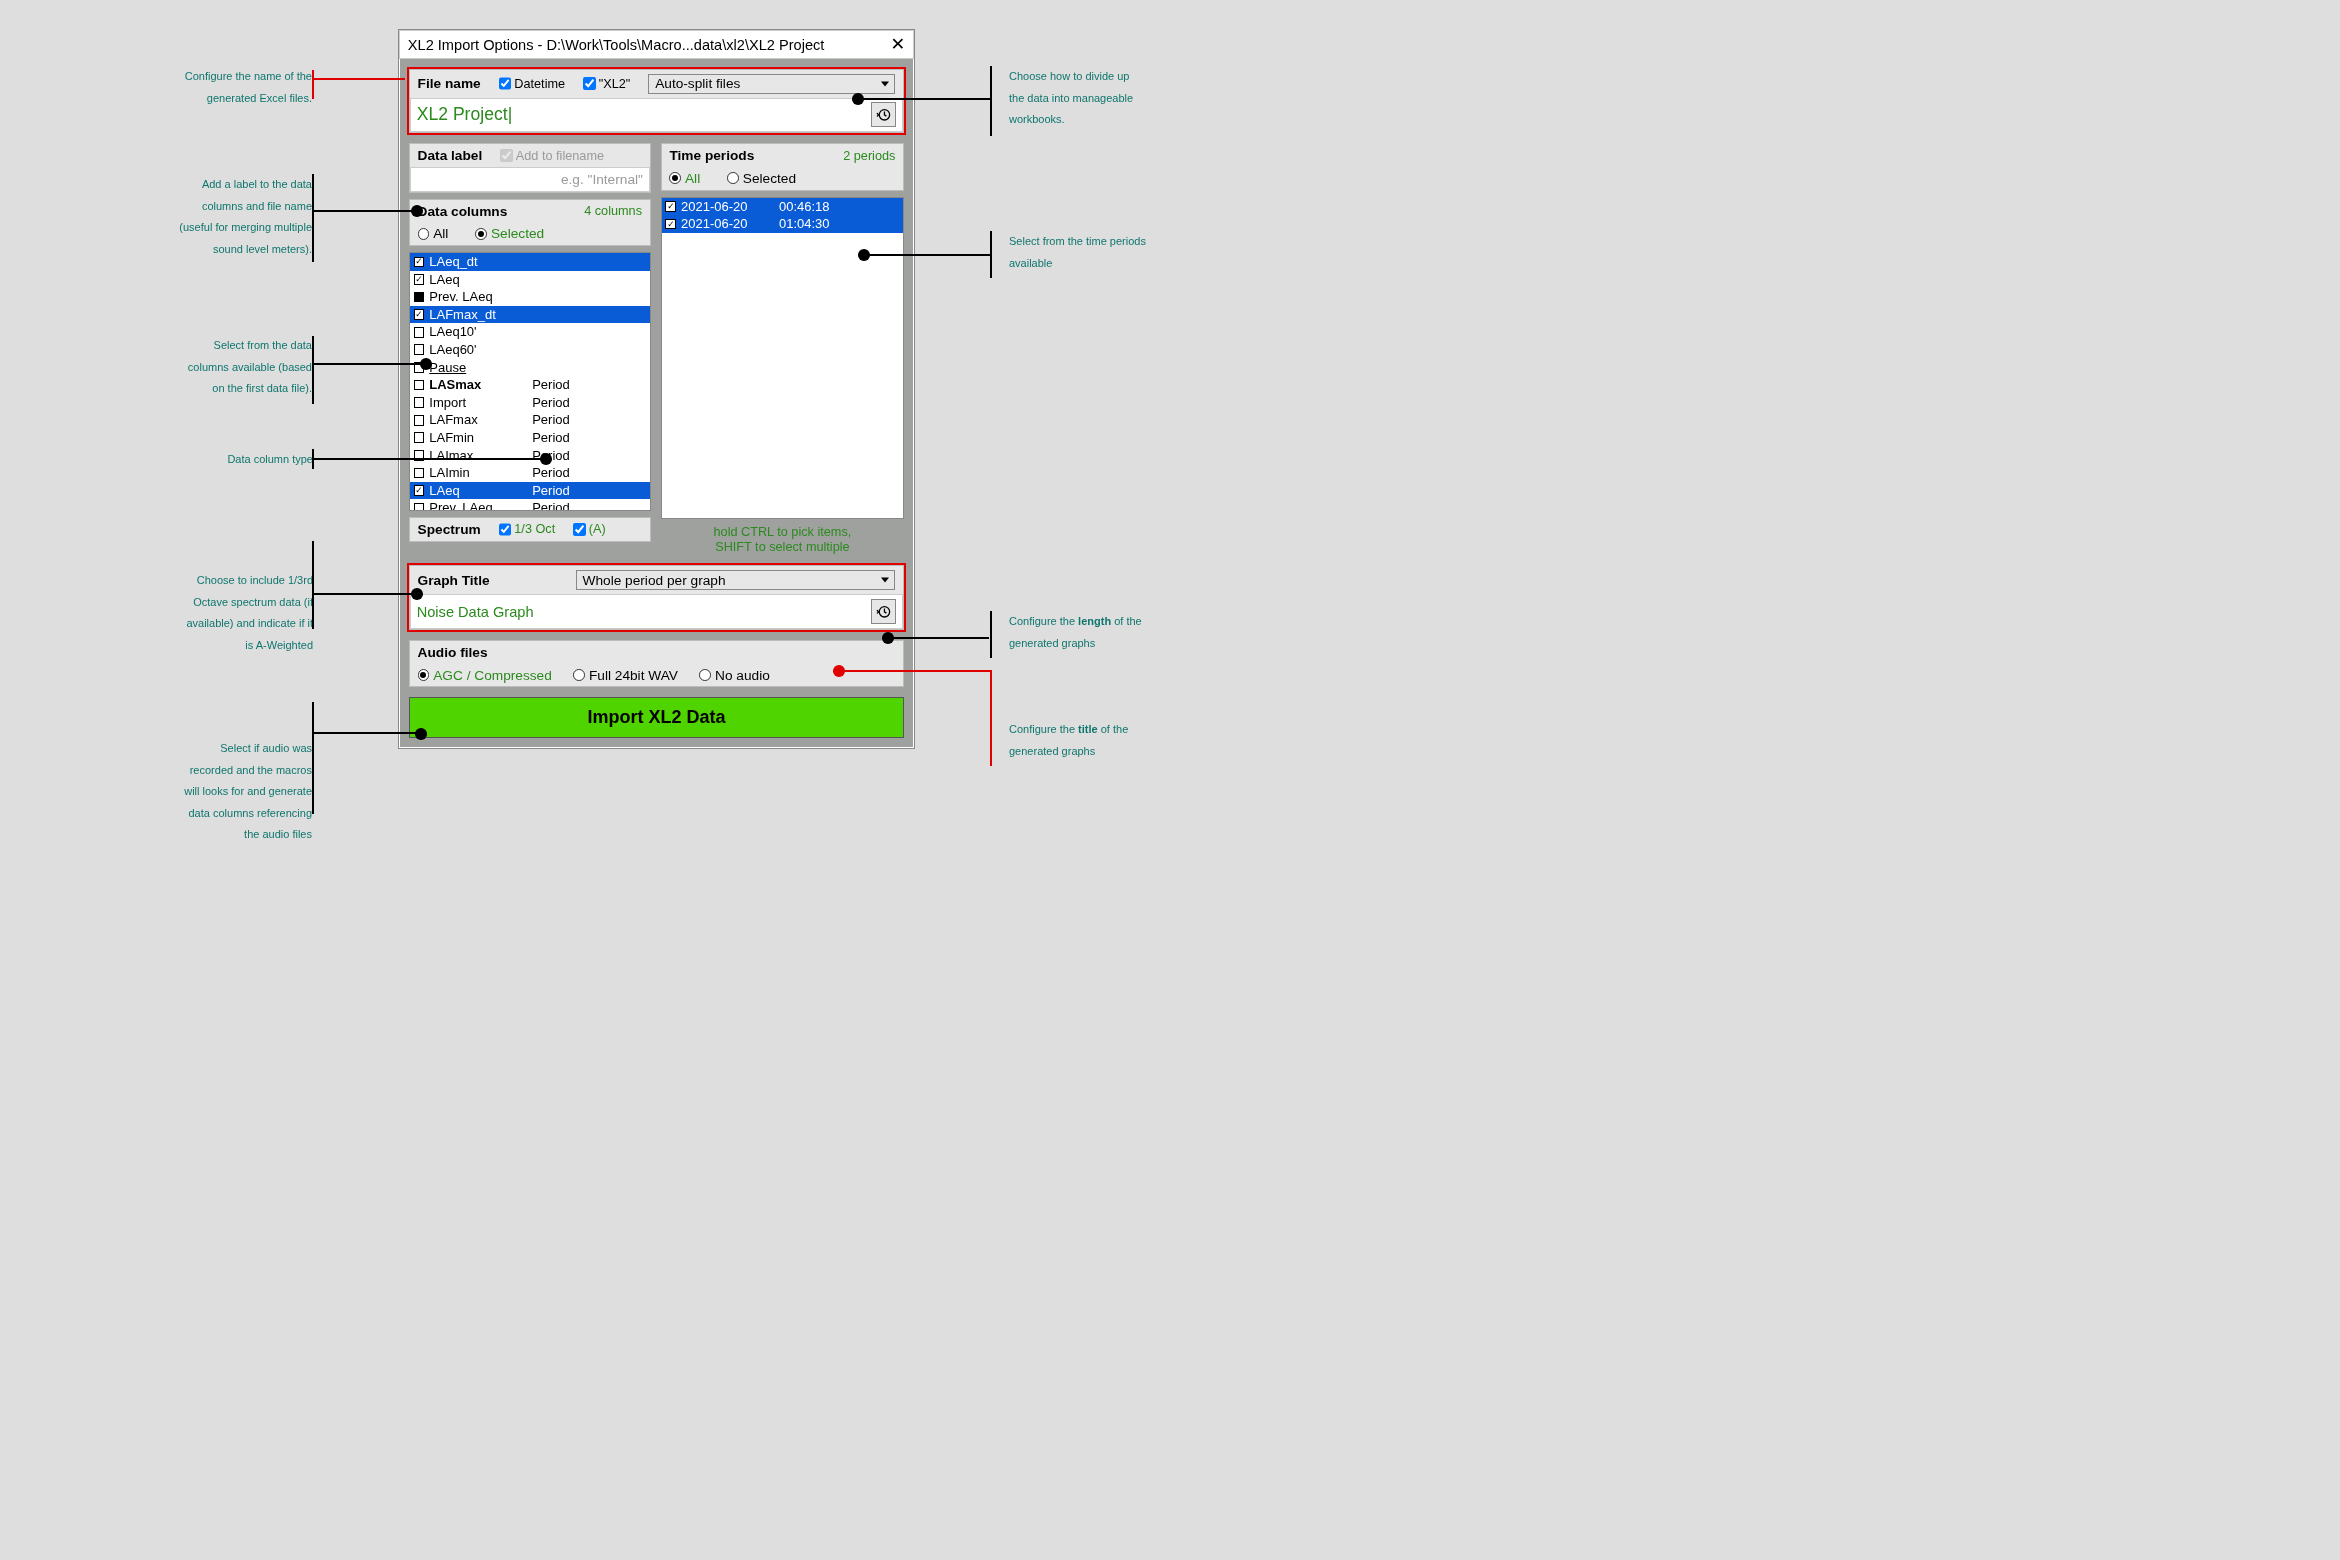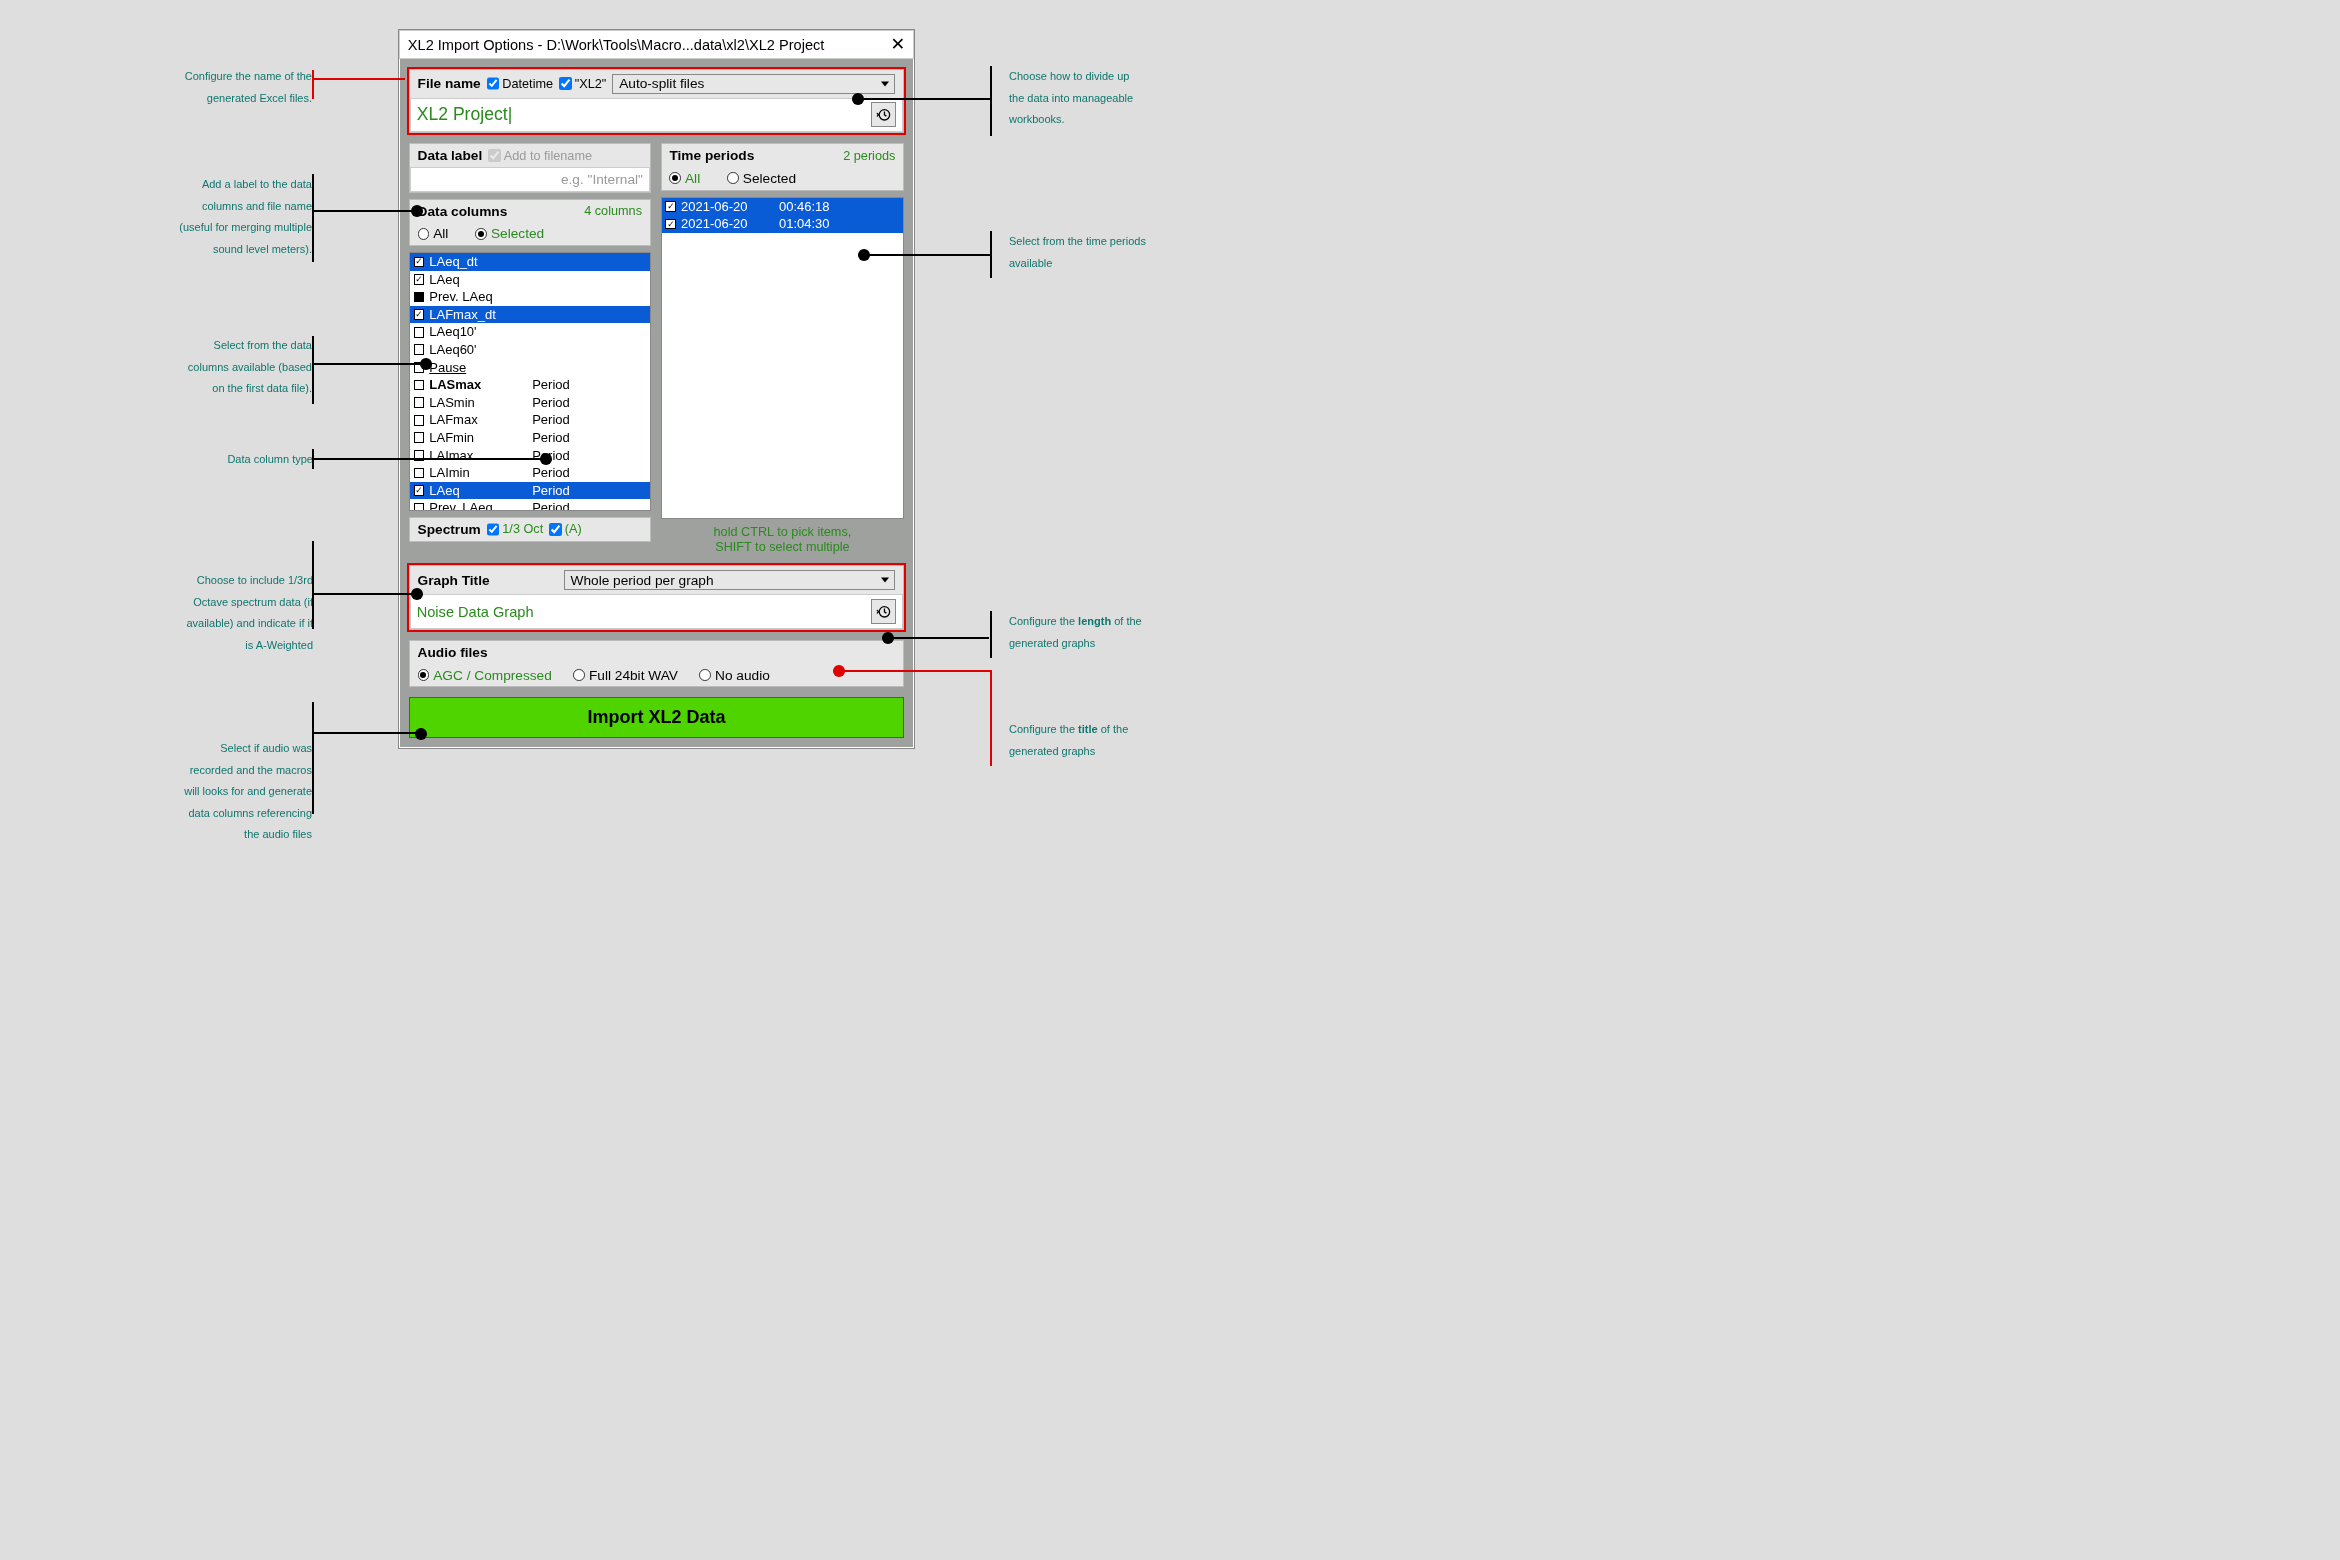--- a/index.html
+++ b/index.html
@@ -2,21 +2,21 @@
 <html><head>
 <meta charset="utf-8">
 <style>
 *{box-sizing:border-box;margin:0;padding:0;font-family:Arial,Helvetica,sans-serif}
 body{background:#dddedd;width:1356px;height:904px;position:relative;font-size:15.6px;color:#000}
 .dialog{position:absolute;left:398px;top:29px;width:517px;background:#9fa19f;border:1px solid #888;box-shadow:0 0 0 1px #fff inset}
 .titlebar{background:#fff;border:1px solid #ccc;height:29px;display:flex;align-items:center;padding:0 7.8px;font-size:14.6px;justify-content:space-between}
 .titlebar .close{font-size:17.6px;cursor:pointer}
 .body{padding:9.8px;display:flex;flex-direction:column;gap:9.8px}
 .panel{background:#e7e7e7;border:1px solid #bcbcbc}
-.row{display:flex;align-items:center;gap:6px;padding:3.9px 7.8px}
+.row{display:flex;align-items:center;gap:18px;padding:3.9px 7.8px}
 .lbl{font-weight:bold;font-size:13.7px}
 .cb{display:inline-flex;align-items:center;gap:2.9px;font-size:12.7px}
 .cb input{width:12.7px;height:12.7px}
 .green{color:#2b8a1e}
 .grey{color:#9a9a9a}
 .input-line{background:#fff;border:1px solid #ccc;padding:3.9px 5.9px;font-size:17.6px;display:flex;align-items:center;justify-content:space-between}
 .caret::after{content:"|";color:#2b8a1e;animation:blink 1s step-start infinite}
 .history-btn{width:25px;height:25px;border:1px solid #888;background:#e7e7e7;display:flex;align-items:center;justify-content:center;font-size:13.7px;cursor:pointer}
 .select-box{background:#e7e7e7;border:1px solid #888;height:20px;padding:2px 19.5px 2px 5.9px;font-size:13.7px;position:relative;flex:1;display:flex;align-items:center}
 .select-box::after{content:"";position:absolute;right:5.9px;top:50%;transform:translateY(-50%);width:0;height:0;border-left:4.9px solid transparent;border-right:4.9px solid transparent;border-top:5.9px solid #000}
@@ -141,21 +141,21 @@
               <span class="sq"></span>
               <span style="flex: 0 0 98px; text-decoration: underline;">Pause</span>
             </div>
             <div class="list-row">
               <span class="sq"></span>
               <span style="flex: 0 0 98px; font-weight: bold;">LASmax</span>
               <span>Period</span>
             </div>
             <div class="list-row">
               <span class="sq"></span>
-              <span style="flex: 0 0 98px;">LASmin</span>
+              <span style="flex: 0 0 98px;">Import</span>
               <span>Period</span>
             </div>
             <div class="list-row">
               <span class="sq"></span>
               <span style="flex: 0 0 98px;">LAFmax</span>
               <span>Period</span>
             </div>
             <div class="list-row">
               <span class="sq"></span>
               <span style="flex: 0 0 98px;">LAFmin</span>

